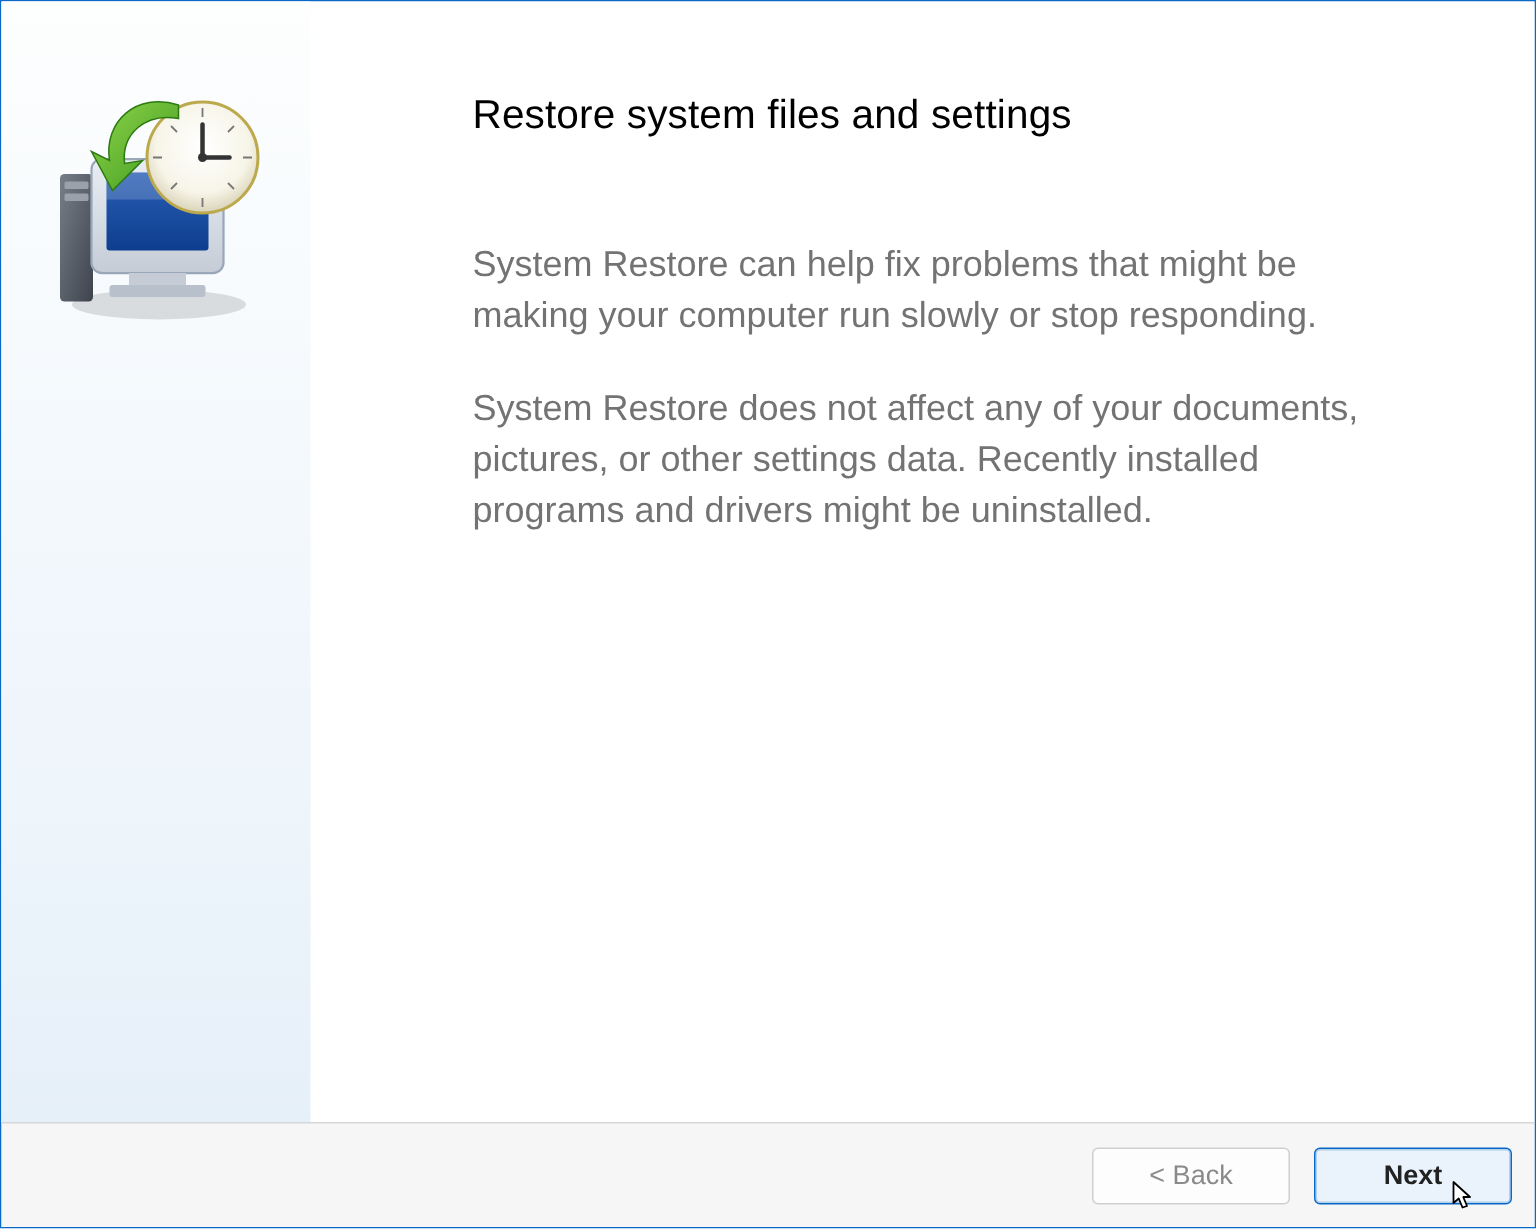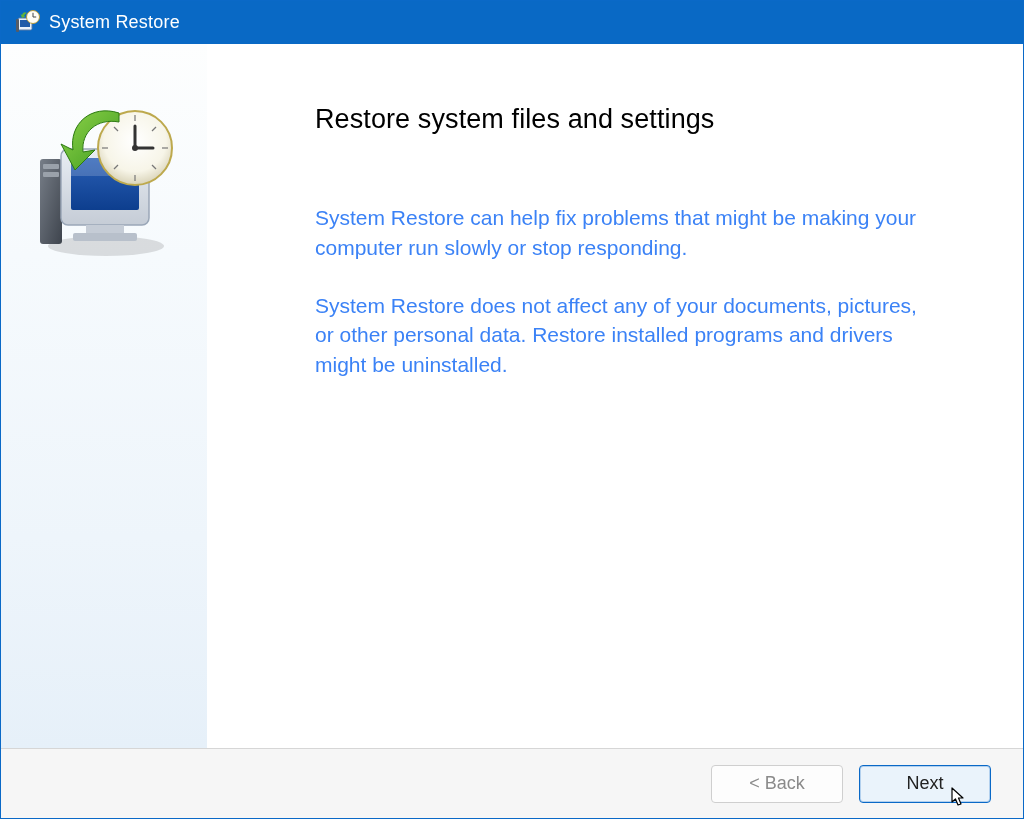--- a/index.html
+++ b/index.html
@@ -72,35 +72,35 @@
       padding: 60px 48px 20px 108px;
     }
     .page-title {
       font-size: 27px;
       font-weight: 400;
       color: #000;
       margin-bottom: 68px;
       letter-spacing: 0.1px;
     }
     .para {
-      font-size: 21px;
+      font-size: 24px;
       line-height: 1.42;
-      color: #3b82f6;
+      color: #737373;
       margin-bottom: 28px;
       max-width: 620px;
     }
 
     .footer {
       border-top: 1px solid #d6d6d6;
       background: #f6f6f6;
       height: 70px;
       display: flex;
       align-items: center;
       justify-content: flex-end;
-      padding-right: 32px;
+      padding-right: 15px;
       gap: 16px;
     }
     .btn {
       height: 38px;
       min-width: 132px;
       padding: 0 18px;
       background: #fdfdfd;
       border: 1px solid #cfcfcf;
       border-radius: 4px;
       font-size: 18px;
@@ -112,55 +112,36 @@
     }
     .btn.disabled {
       color: #8a8a8a;
       cursor: default;
     }
     .btn.primary {
       border: 1px solid #0a69c7;
       box-shadow: inset 0 0 0 1px rgba(10,105,199,0.25);
       background: #eaf3fb;
       position: relative;
+      font-weight: bold;
     }
     .cursor-pointer-icon {
       position: absolute;
       right: 22px;
       bottom: -7px;
       width: 18px;
       height: 22px;
       pointer-events: none;
     }
   </style>
 </head>
 <body>
 
 <div class="window">
 
-  <div class="titlebar">
-    <span class="title-icon">
-      <svg viewBox="0 0 28 28" width="28" height="28">
-        <rect x="5" y="9" width="14" height="12" rx="1.5" fill="#e8f1fb" stroke="#5a7aa6" stroke-width="1"></rect>
-        <rect x="7" y="11" width="10" height="7" fill="#1e5aa8"></rect>
-        <rect x="3" y="10" width="3" height="13" rx="1" fill="#555c66"></rect>
-        <circle cx="20" cy="8" r="6.5" fill="#fffef7" stroke="#b89a3a" stroke-width="1"></circle>
-        <line x1="20" y1="8" x2="20" y2="3.8" stroke="#444" stroke-width="1"></line>
-        <line x1="20" y1="8" x2="23.2" y2="8" stroke="#444" stroke-width="1"></line>
-        <path d="M14 4 Q10 2 9 6 L7.5 5 L9 9 L12.5 7.5 L11 7 Q12 4.5 14 4 Z" fill="#5fb23a"></path>
-      </svg>
-    </span>
-    <span class="title-text">System Restore</span>
-    <span class="close-icon">
-      <svg viewBox="0 0 14 14" width="14" height="14">
-        <line x1="1" y1="1" x2="13" y2="13" stroke="#fff" stroke-width="1.6"></line>
-        <line x1="13" y1="1" x2="1" y2="13" stroke="#fff" stroke-width="1.6"></line>
-      </svg>
-    </span>
-  </div>
 
   <div class="body-area">
     <div class="side-panel">
       <div class="side-illustration">
         <svg viewBox="0 0 150 160" width="150" height="160">
           <defs>
             <radialGradient id="clockg" cx="50%" cy="40%" r="60%">
               <stop offset="0%" stop-color="#ffffff"></stop>
               <stop offset="70%" stop-color="#f7f5e8"></stop>
               <stop offset="100%" stop-color="#d9d3b8"></stop>
@@ -210,21 +191,21 @@
             <circle cx="104" cy="44" r="3" fill="#333"></circle>
           </g>
           <path d="M 88 9 C 60 0, 38 20, 42 46 L 30 40 L 44 66 L 64 46 L 52 48 C 50 28, 66 14, 88 18 Z" fill="url(#arrow)" stroke="#2d7a12" stroke-width="1"></path>
         </svg>
       </div>
     </div>
 
     <div class="content-panel">
       <h1 class="page-title">Restore system files and settings</h1>
       <p class="para">System Restore can help fix problems that might be making your computer run slowly or stop responding.</p>
-      <p class="para">System Restore does not affect any of your documents, pictures, or other personal data. Restore installed programs and drivers might be uninstalled.</p>
+      <p class="para">System Restore does not affect any of your documents, pictures, or other settings data. Recently installed programs and drivers might be uninstalled.</p>
     </div>
   </div>
 
   <div class="footer">
     <button class="btn disabled">&lt; Back</button>
     <button class="btn primary">
       <span>Next</span>
       <span class="cursor-pointer-icon">
         <svg viewBox="0 0 18 22" width="18" height="22">
           <path d="M2 1 L2 15 L5.5 12 L8 18 L11 17 L8.5 11 L13 11 Z" fill="#fff" stroke="#000" stroke-width="1.2" stroke-linejoin="round"></path>

